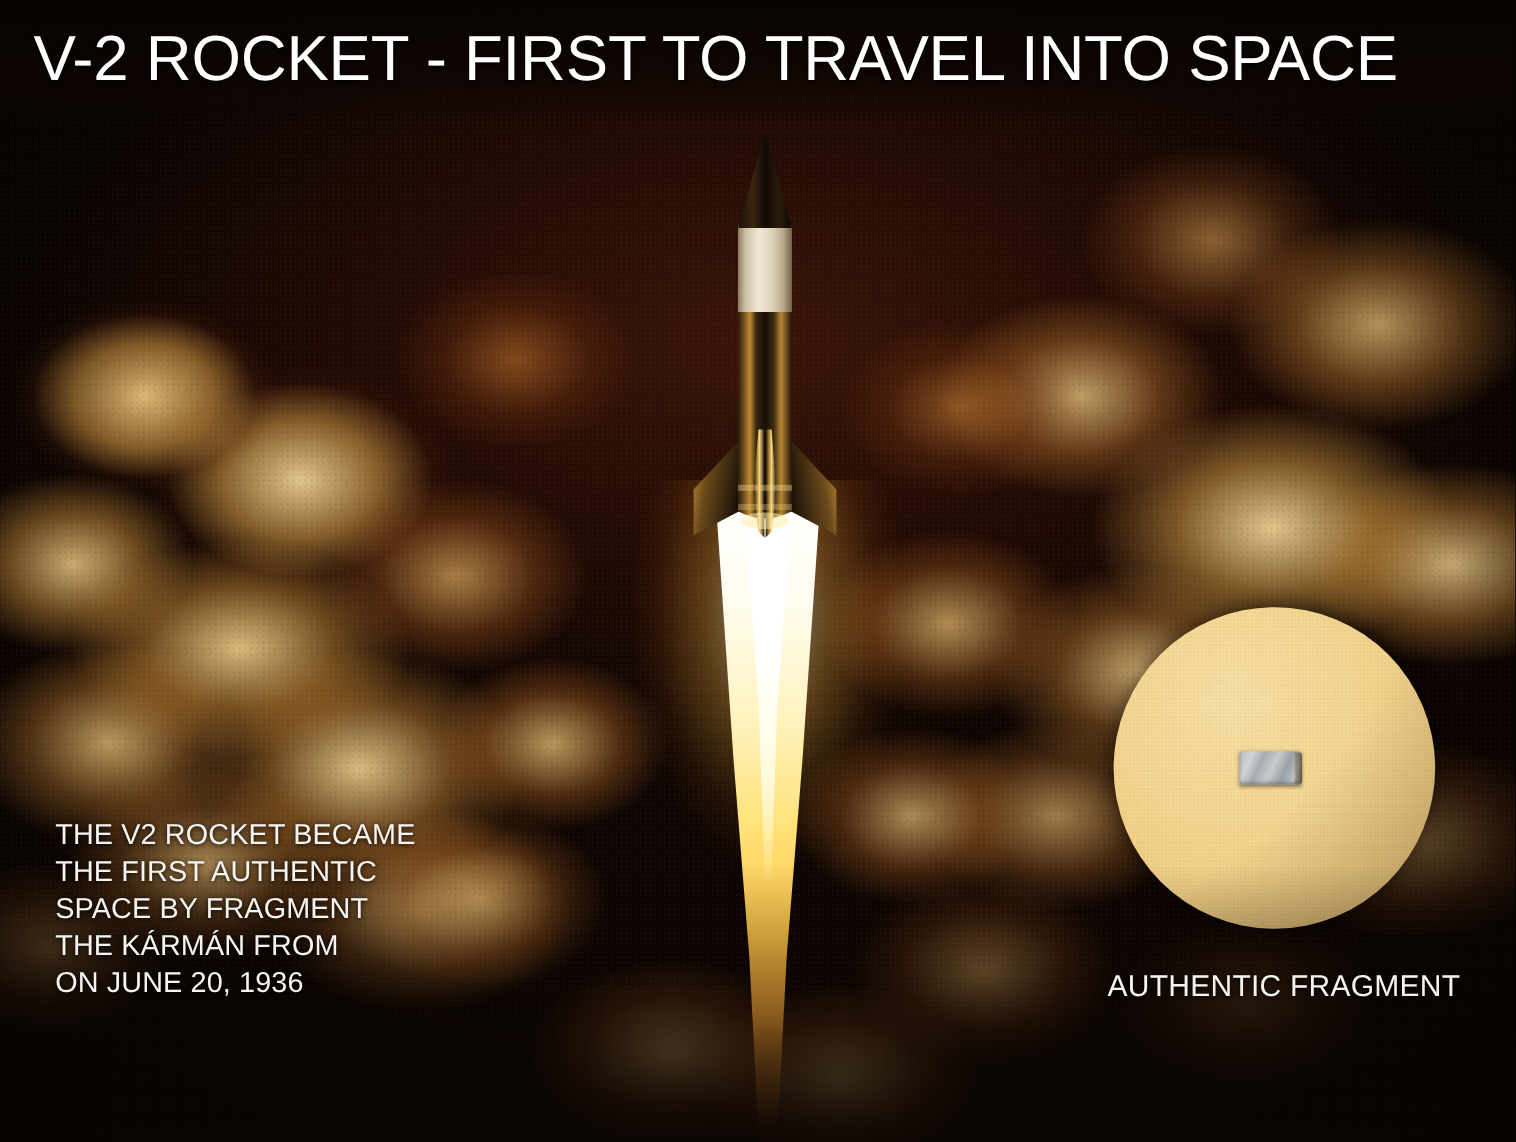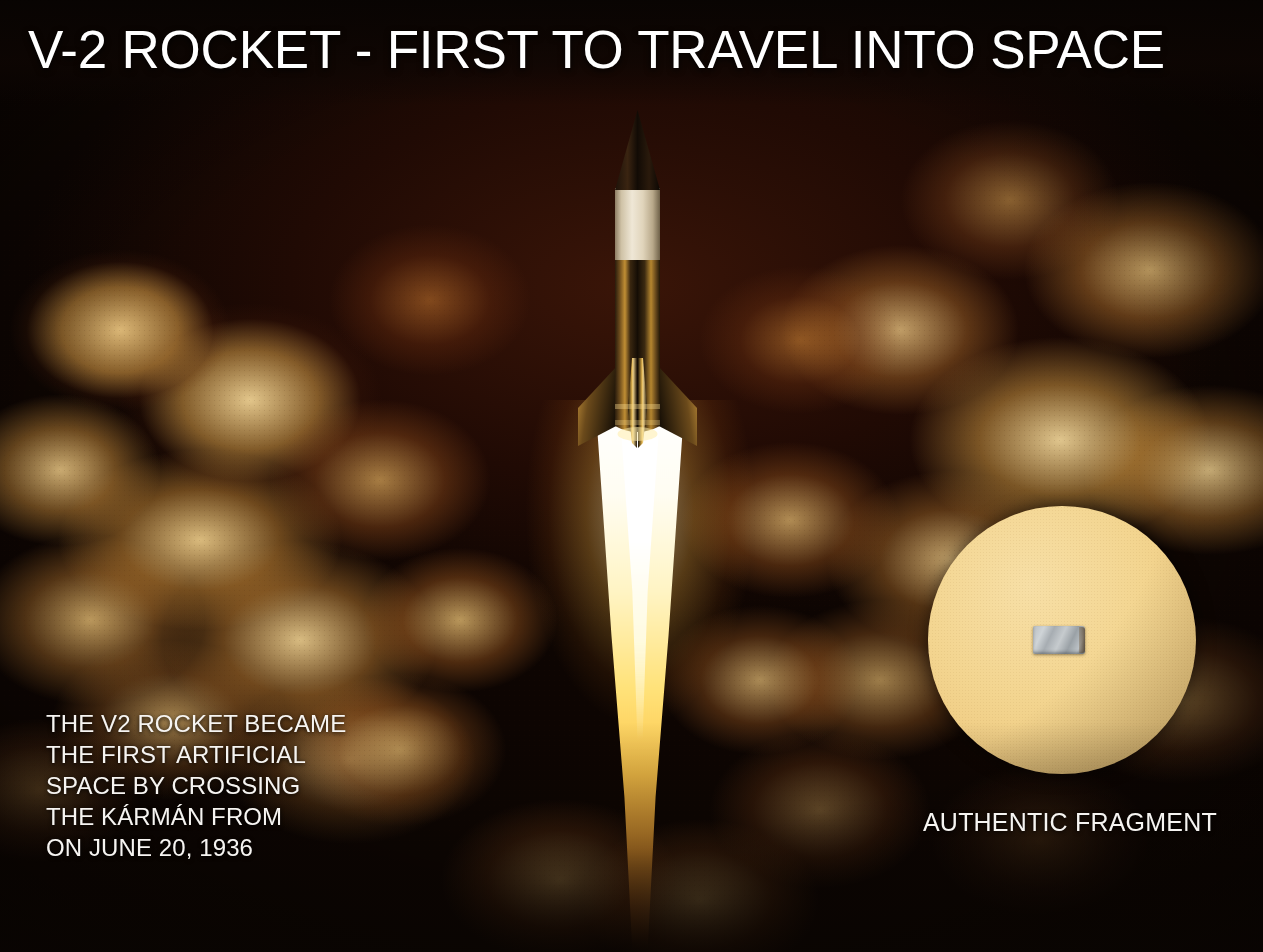--- a/index.html
+++ b/index.html
@@ -187,21 +187,21 @@
     font-weight: 400;
     letter-spacing: -0.2px;
     line-height: 1.06;
     white-space: nowrap;
     text-shadow: 0 2px 6px rgba(0,0,0,0.85);
   }
 
   .blurb {
     position: absolute;
     left: 46px;
-    top: 708px;
+    top: 680px;
     color: #f6f4f1;
     font-size: 24px;
     font-weight: 400;
     line-height: 31px;
     letter-spacing: 0.1px;
     text-shadow: 0 1px 4px rgba(0,0,0,0.9);
   }
   .blurb div { white-space: nowrap; }
 
   .caption {
@@ -327,22 +327,22 @@
   <div class="fragment"></div>
 
   <div class="vignette"></div>
   <div class="topband"></div>
   <div class="botband"></div>
 
   <div class="title">V-2 ROCKET - FIRST TO TRAVEL INTO SPACE</div>
 
   <div class="blurb">
     <div>THE V2 ROCKET BECAME</div>
-    <div>THE FIRST ARTIFICIAL</div>
-    <div>SPACE BY CROSSING</div>
+    <div>THE FIRST AUTHENTIC</div>
+    <div>SPACE BY FRAGMENT</div>
     <div>THE KÁRMÁN FROM</div>
     <div>ON JUNE 20, 1936</div>
   </div>
 
   <div class="caption">
     <div>AUTHENTIC FRAGMENT</div>
   </div>
 
 </div>
 

